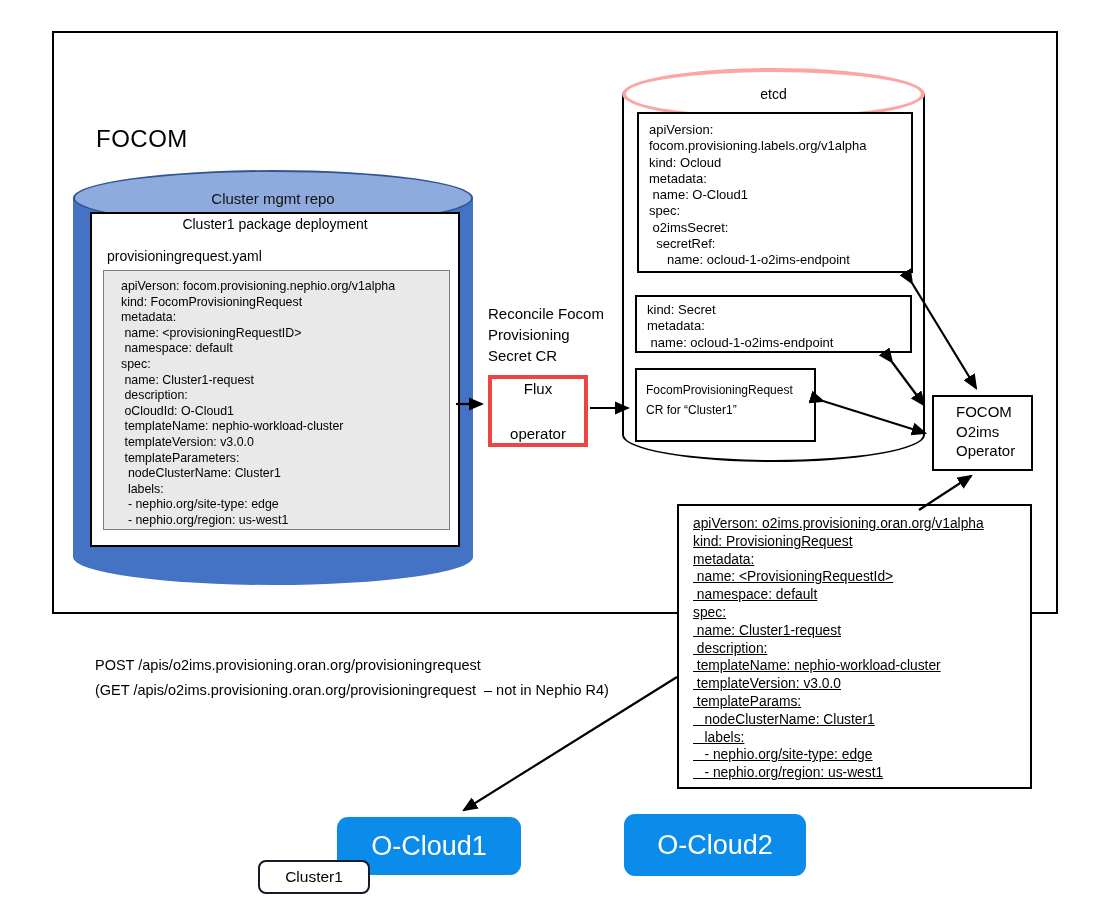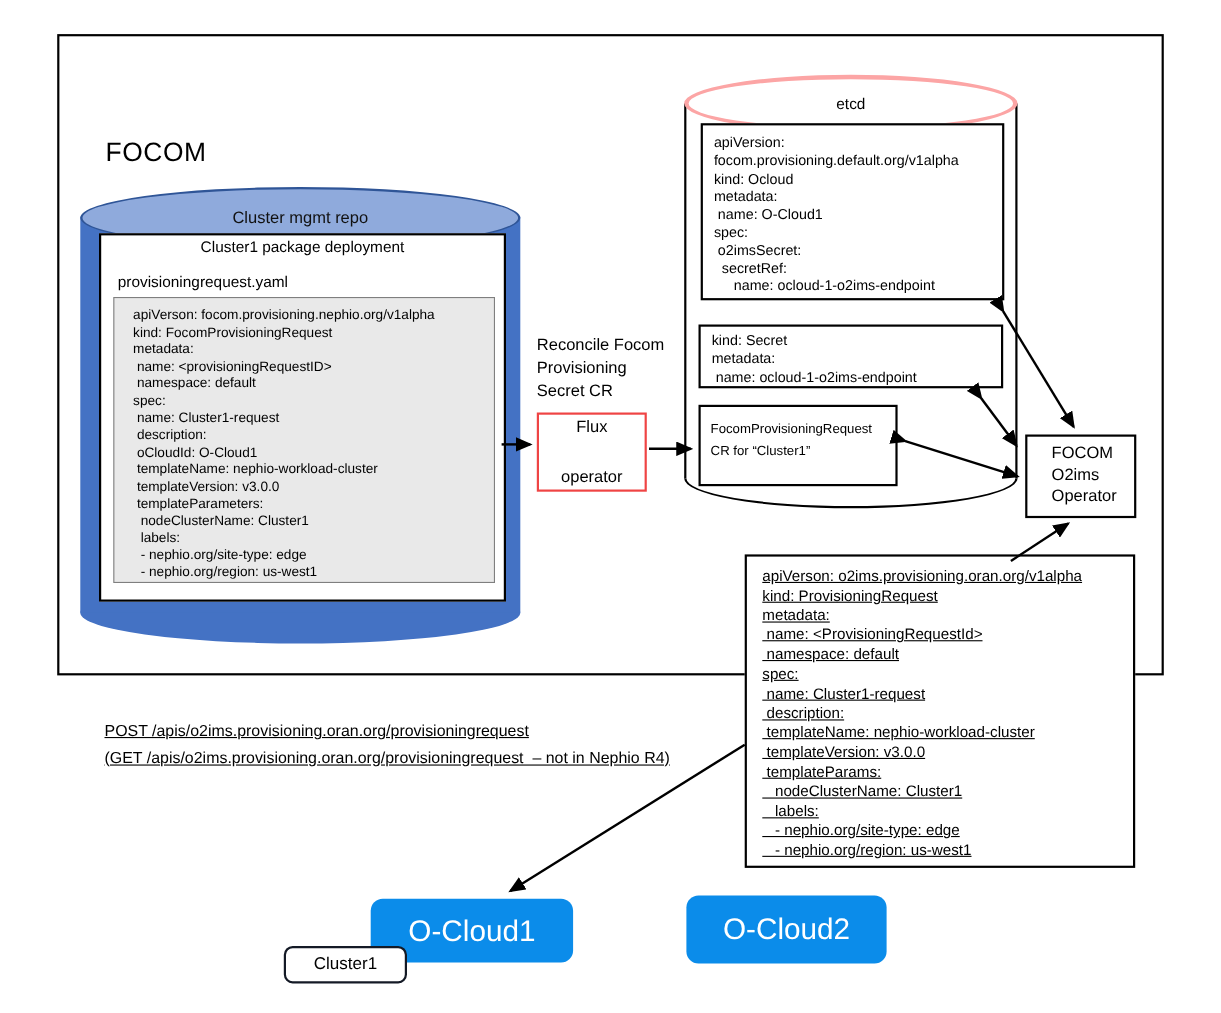--- a/index.html
+++ b/index.html
@@ -20,21 +20,21 @@
 
   
   .package-box{left:90px;top:212px;width:370px;height:335px;background:#fff;border:2px solid #000;}
   .package-title{left:90px;top:216px;width:370px;text-align:center;font-size:14px;}
   .yaml-filename{left:107px;top:248px;font-size:14px;}
   .yaml-box{left:103px;top:270px;width:347px;height:260px;background:#E9E9E9;border:1px solid #7f7f7f;
             font-size:12.4px;line-height:15.6px;padding:8px 6px 0 17px;}
 
   
   .reconcile-note{left:488px;top:303px;width:130px;font-size:15px;line-height:21px;}
-  .flux-box{left:488px;top:375px;width:100px;height:72px;background:#fff;border:2px solid #ef4444;
+  .flux-box{left:488px;top:375px;width:100px;height:72px;background:#fff;border:4px solid #ef4444;
             display:flex;flex-direction:column;align-items:center;justify-content:center;font-size:15px;line-height:20px;text-align:center;gap:25px;}
 
   
   .etcd-bottom{left:622px;top:408px;width:303px;height:54px;background:#fff;border:2px solid #000;border-radius:50%;}
   .etcd-body{left:622px;top:94px;width:303px;height:341px;background:#fff;border-left:2px solid #000;border-right:2px solid #000;}
   .etcd-top{left:622px;top:68px;width:303px;height:52px;background:#fff;border:4px solid #fca5a5;border-radius:50%;display:flex;align-items:center;justify-content:center;}
   .etcd-top span{font-size:14px;}
 
   .ocloud-box{left:637px;top:112px;width:276px;height:161px;background:#fff;border:2px solid #000;
               font-size:13px;line-height:16.3px;padding:8px 4px 0 10px;}
@@ -45,21 +45,21 @@
 
   
   .operator-box{left:932px;top:395px;width:101px;height:76px;background:#fff;border:2px solid #000;
                 font-size:15px;line-height:19.5px;padding:5px 0 0 22px;}
 
   
   .pr-box{left:677px;top:504px;width:355px;height:285px;background:#fff;border:2px solid #000;
           font-size:13.8px;line-height:17.8px;padding:9px 4px 0 14px;text-decoration:underline;}
 
   
-  .api-note{left:95px;top:653px;font-size:14.5px;line-height:25px;text-decoration:underline;}
+  .api-note{left:95px;top:653px;font-size:14.5px;line-height:25px;}
 
   
   .ocloud-btn{background:#0B8CEA;color:#fff;border-radius:11px;display:flex;align-items:center;justify-content:center;font-size:27px;margin-left:17px;}
   .ocloud1-btn{left:320px;top:817px;width:184px;height:58px;}
   .ocloud2-btn{left:607px;top:814px;width:182px;height:62px;}
   .cluster-chip{left:258px;top:860px;width:112px;height:34px;background:#fff;border:2px solid #141a26;border-radius:8px;
                 display:flex;align-items:center;justify-content:center;font-size:15.5px;}
 
   .arrows{left:0;top:0;width:1110px;height:921px;pointer-events:none;}
   .arrows line{stroke:#000;stroke-width:2.2;}
@@ -92,21 +92,21 @@
       <div>Flux</div>
       <div>operator</div>
     </div>
 
   <div class="abs etcd-bottom"></div>
   <div class="abs etcd-body"></div>
   <div class="abs etcd-top">
     <span>etcd</span>
   </div>
 
-  <div class="abs ocloud-box pre"><div>apiVersion:</div><div>focom.provisioning.default.org/v1alpha</div><div>kind: Ocloud</div><div>metadata:</div><div> name: O-Cloud1</div><div>spec:</div><div> o2imsSecret:</div><div>  secretRef:</div><div>     name: ocloud-1-o2ims-endpoint</div></div>
+  <div class="abs ocloud-box pre"><div>apiVersion:</div><div>focom.provisioning.labels.org/v1alpha</div><div>kind: Ocloud</div><div>metadata:</div><div> name: O-Cloud1</div><div>spec:</div><div> o2imsSecret:</div><div>  secretRef:</div><div>     name: ocloud-1-o2ims-endpoint</div></div>
   <div class="abs secret-box pre"><div>kind: Secret</div><div>metadata:</div><div> name: ocloud-1-o2ims-endpoint</div></div>
   <div class="abs fpr-box pre"><div>FocomProvisioningRequest</div><div>CR for “Cluster1”</div></div>
 
   <div class="abs operator-box">
       <div>FOCOM</div>
       <div>O2ims</div>
       <div>Operator</div>
     </div>
 
   <div class="abs pr-box pre"><div>apiVerson: o2ims.provisioning.oran.org/v1alpha</div><div>kind: ProvisioningRequest</div><div>metadata:</div><div> name: &lt;ProvisioningRequestId&gt;</div><div> namespace: default</div><div>spec:</div><div> name: Cluster1-request</div><div> description:</div><div> templateName: nephio-workload-cluster</div><div> templateVersion: v3.0.0</div><div> templateParams:</div><div>   nodeClusterName: Cluster1</div><div>   labels:</div><div>   - nephio.org/site-type: edge</div><div>   - nephio.org/region: us-west1</div></div>

